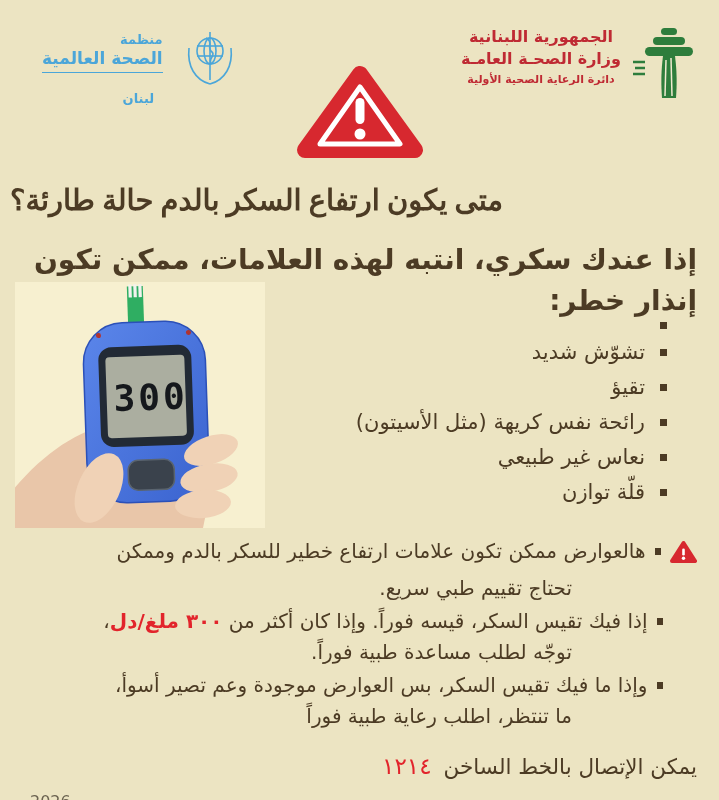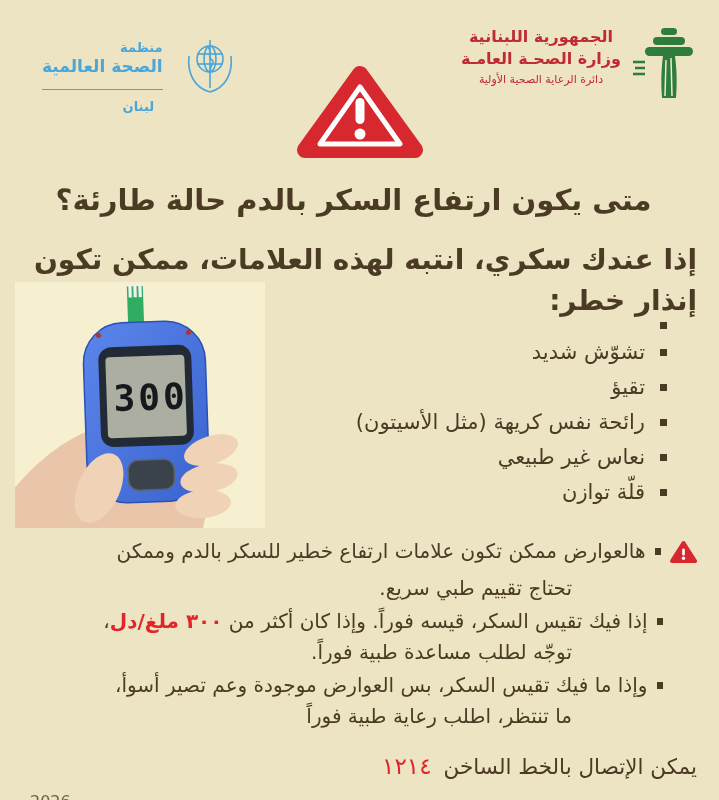--- a/index.html
+++ b/index.html
@@ -3,33 +3,33 @@
 <meta charset="utf-8">
 <style>
   html,body{margin:0;padding:0;}
   body{
     width:719px;height:800px;position:relative;overflow:hidden;
     background:#ece4c2;color:#4c3b24;direction:rtl;
     font-family:"DejaVu Sans",sans-serif;
   }
   
   .who-logo{position:absolute;top:30px;left:42px;color:#4ba6d9;direction:rtl;}
-  .who-row{display:flex;align-items:flex-start;gap:22px;margin-top:8px;}
+  .who-row{display:flex;align-items:flex-start;gap:22px;}
   .who-text{text-align:right;padding-top:3px;}
   .who-line1{font-size:13px;font-weight:bold;line-height:1.15;}
-  .who-line2{font-size:17px;font-weight:bold;line-height:1.25;padding-bottom:12px;border-bottom:1.5px solid #4ba6d9;}
+  .who-line2{font-size:17px;font-weight:bold;line-height:1.25;padding-bottom:3px;border-bottom:1.5px solid #4ba6d9;}
   .who-country{font-size:13px;font-weight:bold;text-align:center;margin-top:5px;}
   .moh-logo{position:absolute;top:26px;right:14px;display:flex;gap:12px;color:#bf2a33;direction:rtl;}
   .moh-text{text-align:center;}
   .moh-line1,.moh-line2{font-size:16px;font-weight:bold;line-height:1.4;}
-  .moh-line3{font-size:11px;font-weight:normal;margin-top:2px;}
+  .moh-line3{font-size:11px;font-weight:bold;margin-top:2px;}
   
   .warning-triangle{position:absolute;top:60px;left:50%;transform:translateX(-50%);}
   
-  .title{position:absolute;top:183px;right:22px;left:10px;font-size:29px;font-weight:bold;text-align:center;}
+  .title{position:absolute;top:183px;right:22px;left:10px;font-size:29px;font-weight:bold;text-align:left;font-family:Liberation Serif, serif;}
   .subtitle{position:absolute;top:240px;right:22px;left:10px;font-size:28px;font-weight:bold;text-align:right;line-height:1.45;}
   
   .symptoms{position:absolute;top:322px;right:52px;list-style:none;margin:0;padding:0;}
   .symptoms li{display:flex;align-items:center;gap:15px;font-size:21px;margin-bottom:11px;}
   .sq{width:7px;height:7px;background:#4c3b24;flex:0 0 auto;}
   
   .photo{position:absolute;top:282px;left:15px;width:250px;height:246px;background:#f7f0d0;}
   
   .flags{position:absolute;top:536px;right:22px;left:20px;font-size:20px;line-height:31px;}
   .flag{margin-bottom:2px;}

